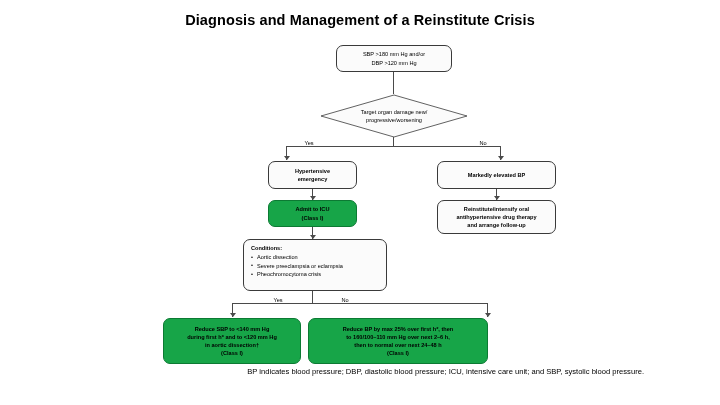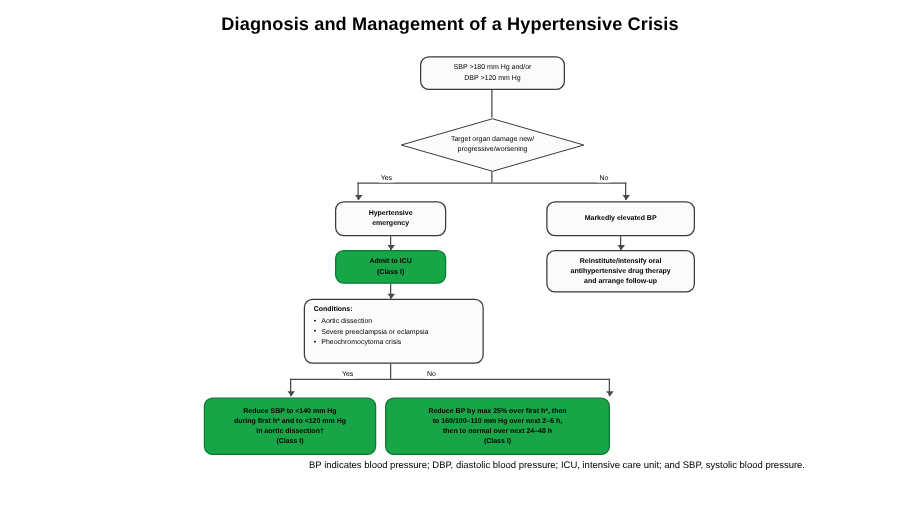--- a/index.html
+++ b/index.html
@@ -132,21 +132,21 @@
     top: 367px;
     width: 560px;
     font-size: 7.6px;
     color: #000000;
     text-align: right;
   }
 </style>
 </head>
 <body>
 
-<div id="page-title">Diagnosis and Management of a Hypertensive Crisis</div>
+<div id="page-title">Diagnosis and Management of a Reinstitute Crisis</div>
 
 <div id="flow">
 
   <div class="node rounded" style="left:336px; top:5px; width:116px; height:27px; flex-direction:column;">
     <div>SBP &gt;180 mm Hg and/or</div>
     <div>DBP &gt;120 mm Hg</div>
   </div>
 
   <div class="edge v" style="left:393px; top:32px; height:22px;"></div>
 

